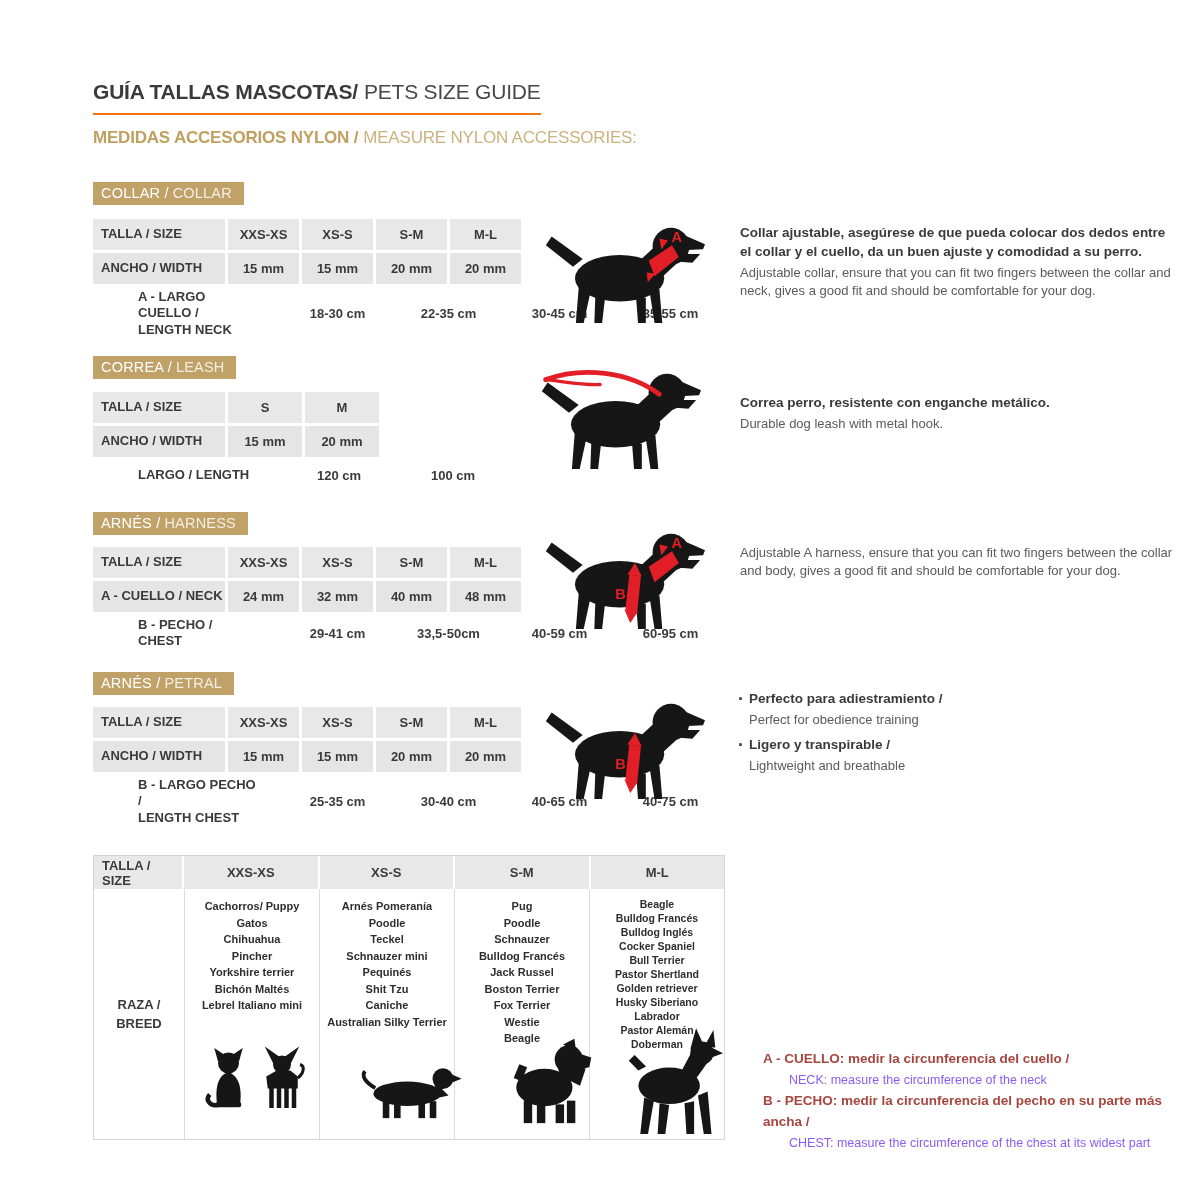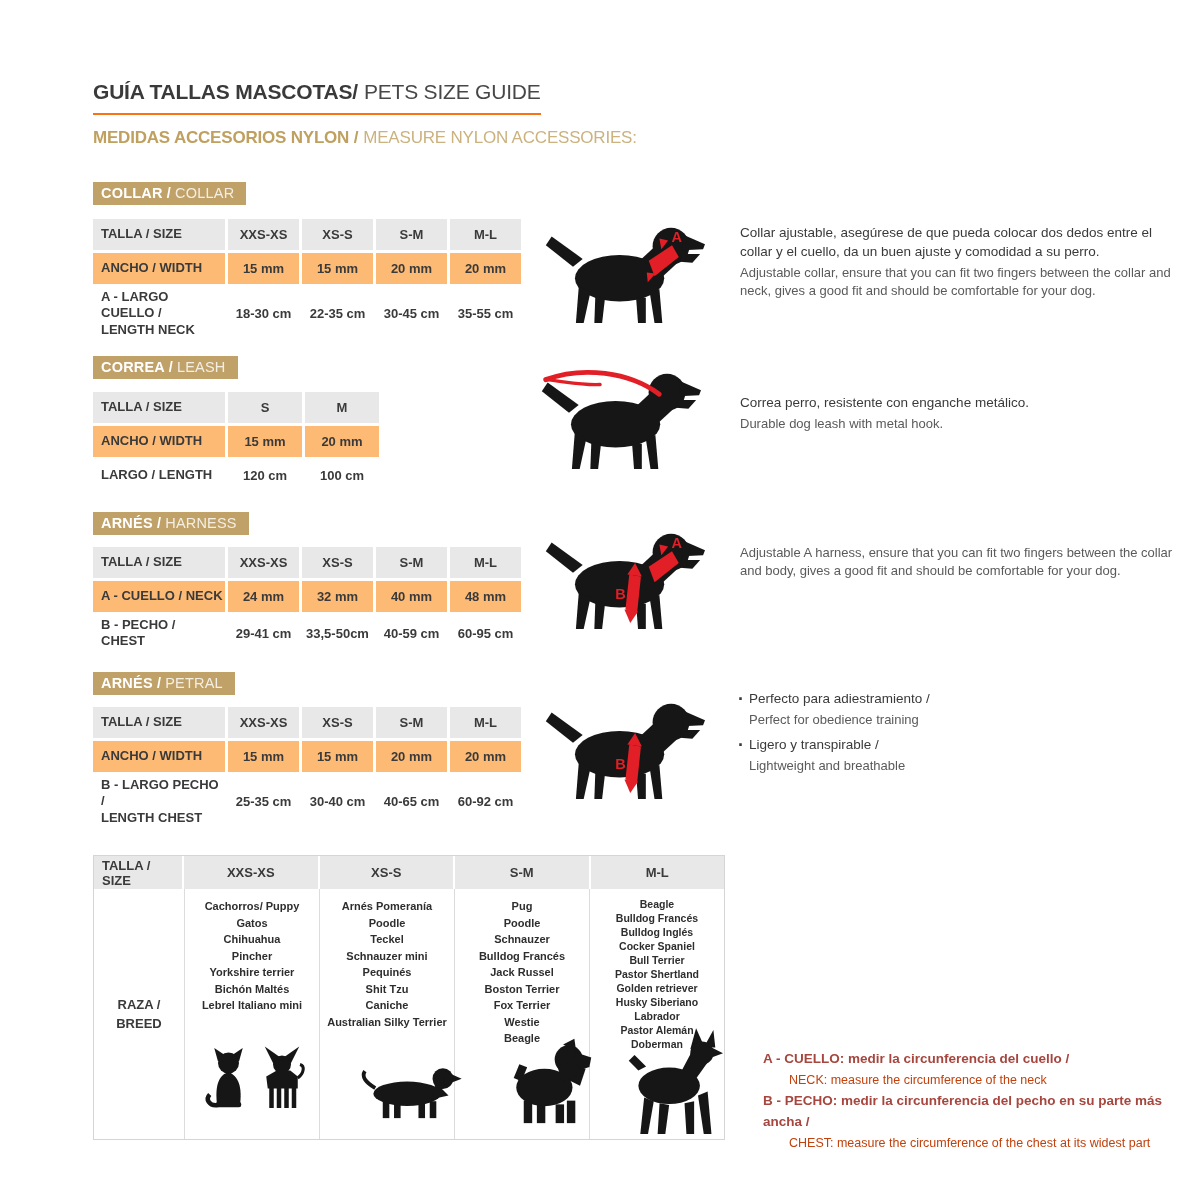--- a/index.html
+++ b/index.html
@@ -9,38 +9,38 @@
   
   .title{left:93px;top:80px;font-size:21px;letter-spacing:-0.2px;border-bottom:2px solid #f97316;padding-bottom:9px;white-space:nowrap;}
   .title .es{font-weight:bold;color:#3a3a3a;}
   .title .lt{font-weight:normal;color:#474747;margin-left:6px;}
   .subtitle{left:93px;top:128px;font-size:17px;letter-spacing:-0.2px;white-space:nowrap;}
   .subtitle .es{font-weight:bold;color:#BFA05F;}
   .subtitle .lt{font-weight:normal;color:#CBB27E;margin-left:5px;}
 
   
   .badge{left:93px;background:#C0A167;color:#fff;font-size:14.5px;padding:3px 12px 4px 8px;letter-spacing:0.2px;white-space:nowrap;}
-  .badge .es{font-weight:bold;}
+  .badge .es{font-weight:normal;}
   .badge .lt{font-weight:normal;color:rgba(255,255,255,0.82);margin-left:4px;}
 
   
   .sizetable{display:flex;flex-direction:column;gap:3px;font-size:13px;font-weight:bold;color:#3a3a3a;}
   .trow{display:flex;gap:3px;}
   .trow > div{display:flex;align-items:center;min-height:27px;}
   .cl{width:122px;padding:2px 2px 2px 8px;justify-content:flex-start;white-space:pre-line;line-height:1.25;}
   .cv{width:71px;justify-content:center;text-align:center;}
   .cv.wide{width:74px;}
   .r-head > div{background:#E8E8E8;}
-  .r-mid  > div{background:#fdba74;}
-  .r-plain> div{background:#ffffff;}
+  .r-mid  > div{background:#e5e5e5;}
+  .r-plain> div{background:#ffffff;margin-left:37px;}
   .r-tall > div{min-height:46px;}
 
   
   .desc{width:438px;}
-  .desc-es{font-size:13.5px;font-weight:normal;color:#3a3a3a;line-height:1.4;margin:0 0 2px 0;}
+  .desc-es{font-size:13.5px;font-weight:bold;color:#3a3a3a;line-height:1.4;margin:0 0 2px 0;}
   .desc-en{font-size:13px;font-weight:normal;color:#5a5a5a;line-height:1.4;margin:0;}
 
   
   .bullets{width:440px;}
   .bullet{display:flex;margin-bottom:7px;}
   .bullet::before{content:"·";font-weight:bold;font-size:18px;line-height:18px;margin-right:5px;color:#3a3a3a;}
 
   
   .dogfig{width:165px;height:107px;}
   .mark{font-family:"Liberation Sans",sans-serif;font-weight:bold;font-size:15px;fill:#E21F26;}
@@ -55,21 +55,21 @@
   .breedbody{display:flex;flex:1;}
   .bb-label{width:90px;display:flex;align-items:center;justify-content:center;text-align:center;font-size:13px;font-weight:bold;white-space:pre-line;line-height:1.5;box-sizing:border-box;}
   .bb-col{flex:1;border-left:1px solid #DCDCDC;display:flex;flex-direction:column;align-items:center;padding-top:9px;box-sizing:border-box;font-size:11px;font-weight:bold;line-height:1.5;text-align:center;color:#2e2e2e;}
   .bb-col.tight{font-size:10.5px;line-height:1.33;}
   .breed-item{width:100%;}
   .sils{margin-top:auto;display:flex;align-items:flex-end;justify-content:center;gap:5px;padding-bottom:2px;}
 
   
   .footnotes{left:763px;top:1048px;width:430px;line-height:1.6;}
   .fn-es{color:#A6463E;font-weight:bold;font-size:13.5px;}
-  .fn-en{color:#c2410c;font-weight:normal;font-size:12.5px;padding-left:26px;}
+  .fn-en{color:#8b5cf6;font-weight:normal;font-size:12.5px;padding-left:26px;}
 </style>
 </head>
 <body>
 
 <svg style="position:absolute;width:0;height:0" aria-hidden="true">
   <defs>
     <g id="dog-shape" fill="#161616">
       <polygon points="34,50 6,28 12,19 44,42"></polygon>
       <ellipse cx="82" cy="62" rx="46" ry="24"></ellipse>
       <polygon points="40,70 52,76 45,108 37,108"></polygon>
@@ -236,21 +236,21 @@
       <div class="cv">15 mm</div>
       <div class="cv">20 mm</div>
       <div class="cv">20 mm</div>
     </div>
     <div class="trow r-plain r-tall">
       <div class="cl">B - LARGO PECHO /
 LENGTH CHEST</div>
       <div class="cv">25-35 cm</div>
       <div class="cv">30-40 cm</div>
       <div class="cv">40-65 cm</div>
-      <div class="cv">60-92 cm</div>
+      <div class="cv">40-75 cm</div>
     </div>
   </div>
 
   <svg class="abs dogfig" style="left:540px;top:694px" viewBox="0 0 170 110">
     <use href="#dog-shape"></use>
     <g fill="#E21F26">
       <polygon points="92,52 104,54 100,92 88,88"></polygon>
       <polygon points="98,40 90,52 105,54"></polygon>
       <polygon points="93,102 87,88 101,90"></polygon>
     </g>

